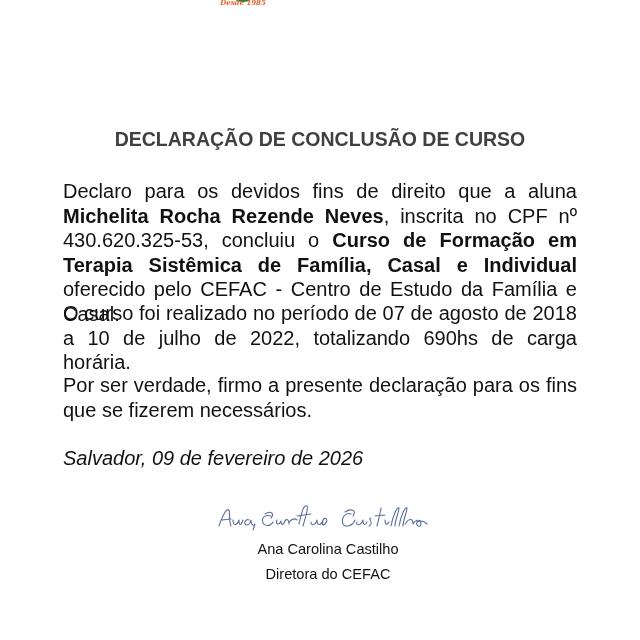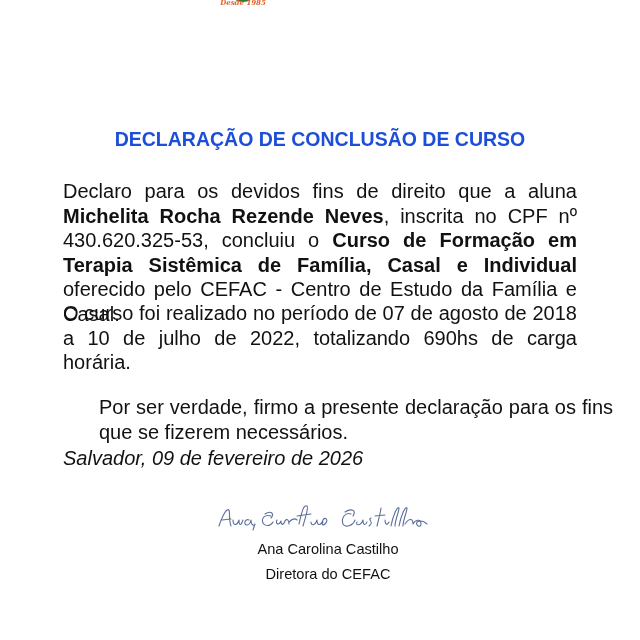--- a/index.html
+++ b/index.html
@@ -46,35 +46,35 @@
     }
     .title {
       position: absolute;
       left: 0;
       top: 128px;
       width: 640px;
       text-align: center;
       font-weight: bold;
       font-size: 19.5px;
       letter-spacing: 0px;
-      color: #1d4ed8;
+      color: #404040;
     }
     .para {
       position: absolute;
       left: 63px;
       width: 514px;
       font-size: 20px;
       line-height: 24.5px;
       text-align: justify;
       color: #111;
     }
     .para b { font-weight: bold; }
     .p1 { top: 179px; }
     .p2 { top: 301px; }
-    .p3 { top: 395px; margin-left: 36px; }
+    .p3 { top: 373px; }
     .p4 { top: 446px; font-style: italic; }
     .signature {
       position: absolute;
       left: 215px;
       top: 500px;
       width: 220px;
       height: 36px;
     }
     .sig-name, .sig-role {
       position: absolute;

